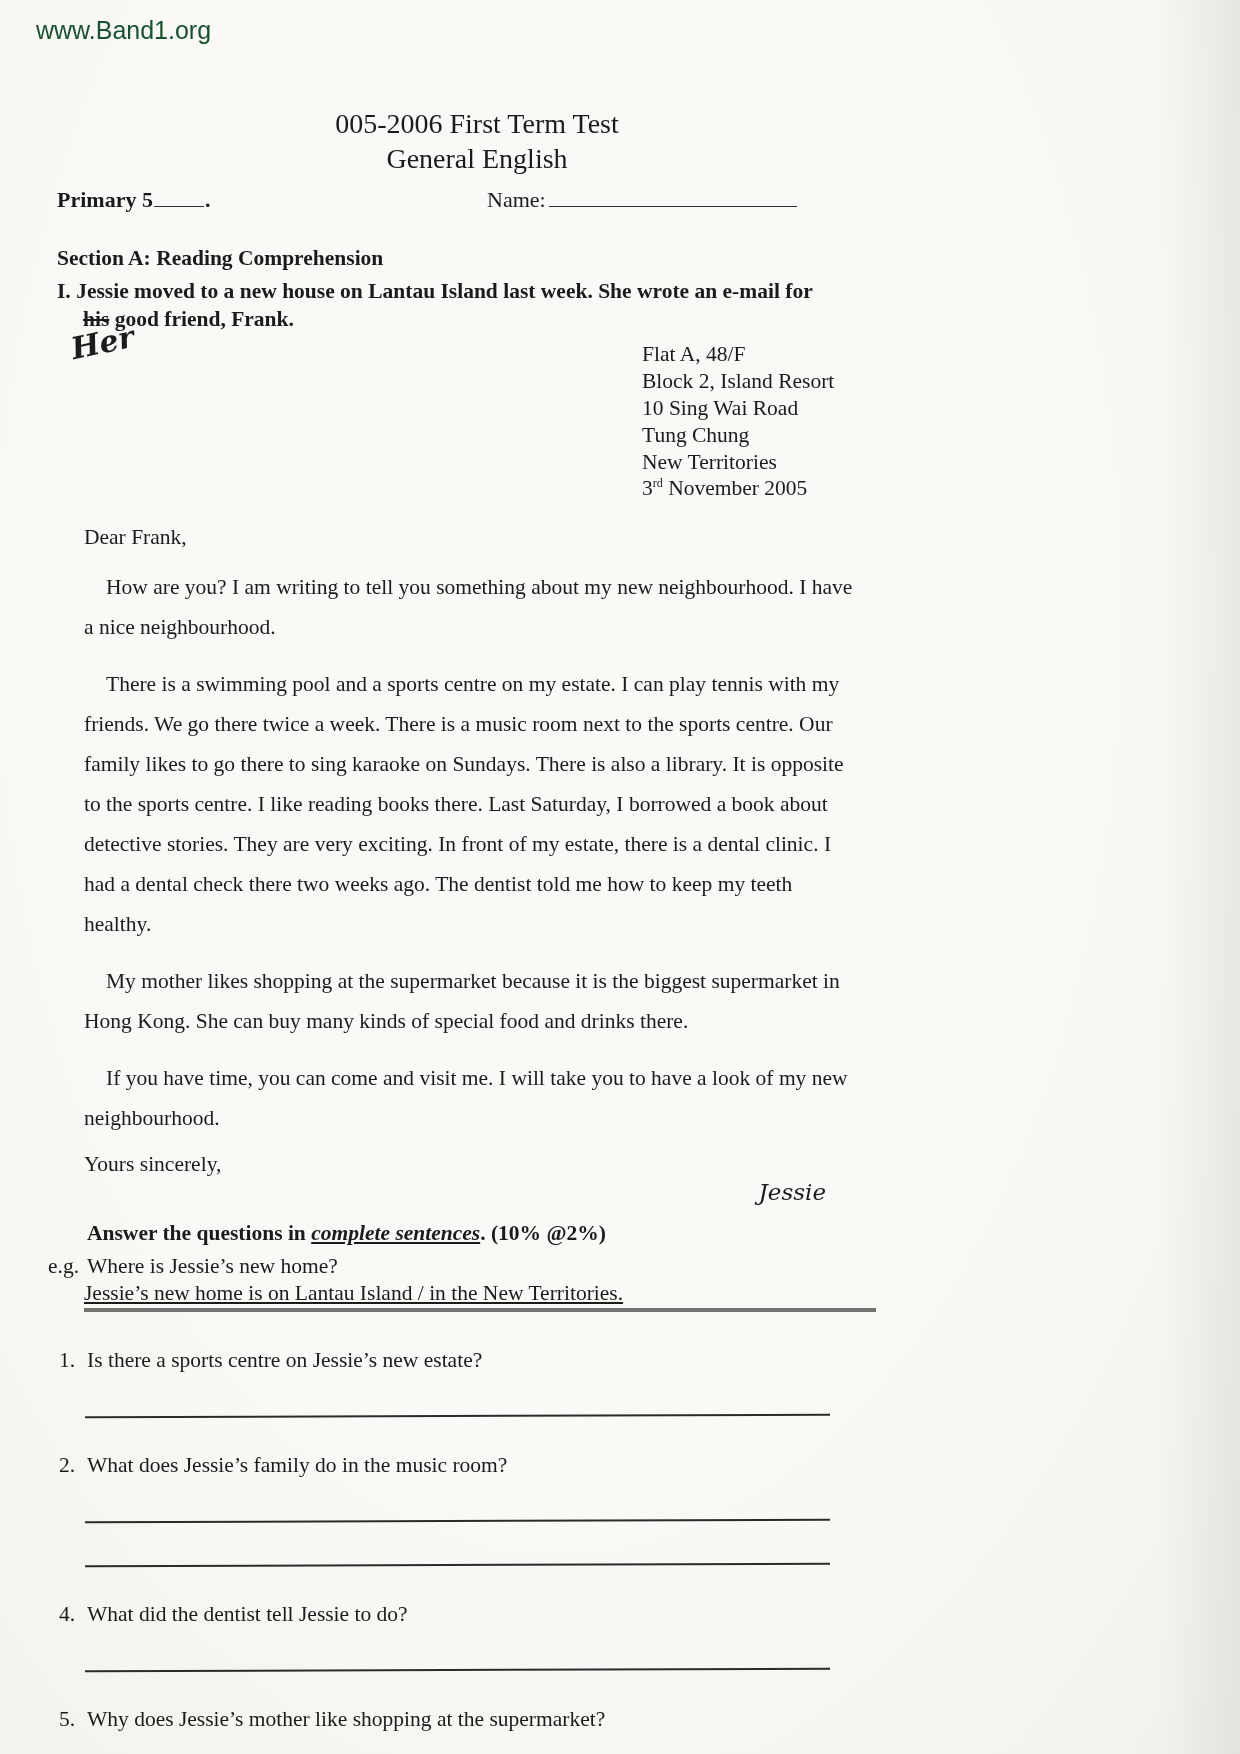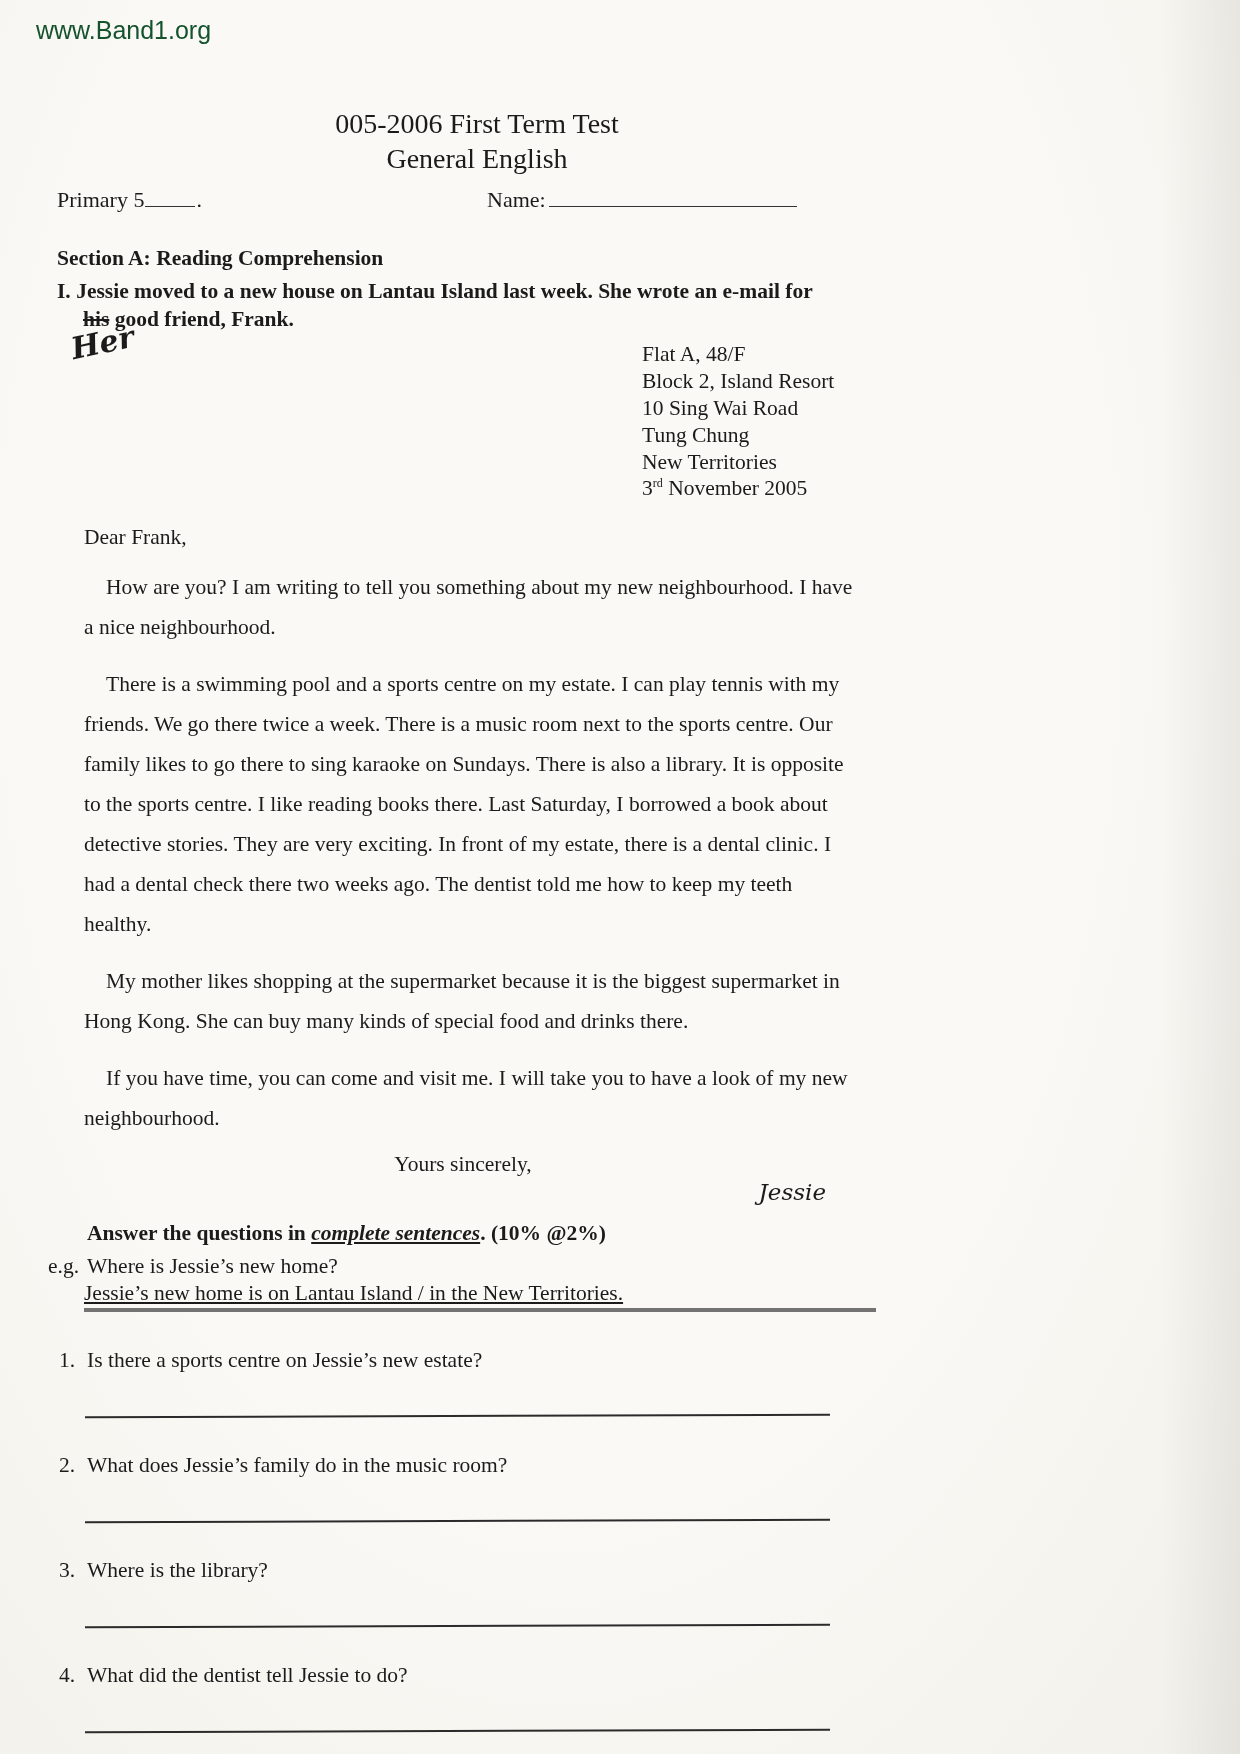--- a/index.html
+++ b/index.html
@@ -22,21 +22,21 @@
     position: absolute; top: 16px; left: 36px;
     font-family: "Liberation Sans", sans-serif;
     font-size: 25px; color: #14532d;
   }
   .doc {
     position: absolute; left: 57px; top: 106px; width: 975px;
     font-size: 21.5px;
   }
   .title-wrap { width: 840px; text-align: center; font-size: 28px; line-height: 35px; }
   .id-row { position: relative; height: 32px; margin-top: 10px; font-size: 22px; }
-  .class-field { position: absolute; left: 0; top: 0; }
+  .class-field { position: absolute; left: 0; top: 0; font-weight: bold; }
   .name-field { position: absolute; left: 430px; top: 0; }
   .blank-short {
     display: inline-block; width: 50px; height: 0.95em;
     border-bottom: 1.6px solid #333; margin: 0 1px;
   }
   .name-line {
     display: inline-block; width: 248px; height: 0.95em;
     border-bottom: 1.6px solid #333; margin-left: 3px;
   }
   .section-heading { margin-top: 28px; font-weight: bold; font-size: 21.5px; }
@@ -51,21 +51,21 @@
     font-family: "DejaVu Serif", serif;
     font-style: italic; font-weight: bold; font-size: 30px;
     transform: rotate(-12deg); text-indent: 0;
   }
   .address { margin-left: 585px; margin-top: 8px; line-height: 27px; font-size: 21.5px; }
   .date { margin-left: 585px; font-size: 21.5px; }
   .date sup { font-size: 12px; }
   .letter-body { margin-left: 27px; width: 770px; margin-top: 24px; }
   .para { margin: 17px 0 0 0; text-indent: 22px; line-height: 40px; }
   .salutation { margin-left: 0; }
-  .closing { text-align: center; padding-right: 12px; margin-top: 14px; }
+  .closing { text-align: left; padding-right: 12px; margin-top: 14px; }
   .signature {
     text-align: right; padding-right: 28px; margin-top: 2px;
     font-family: "DejaVu Serif", serif; font-style: italic; font-size: 23px;
   }
   .exercise-heading { margin-left: 30px; margin-top: 16px; font-weight: bold; }
   .emph { font-style: italic; text-decoration: underline; }
   .eg-row { margin-left: -9px; margin-top: 8px; }
   .eg-label { margin-right: 8px; }
   .eg-answer {
     margin-left: 27px; margin-top: 2px; width: 792px;
@@ -140,23 +140,20 @@
   <div class="question">
     <span class="q-num">1.</span><span>Is there a sports centre on Jessie’s new estate?</span>
   </div>
   <div class="answer-line"></div>
 
   <div class="question">
     <span class="q-num">2.</span><span>What does Jessie’s family do in the music room?</span>
   </div>
   <div class="answer-line"></div>
 
-  <div class="question">
-    <span class="q-num">3.</span><span>Where is the library?</span>
-  </div>
   <div class="answer-line"></div>
 
   <div class="question">
     <span class="q-num">4.</span><span>What did the dentist tell Jessie to do?</span>
   </div>
   <div class="answer-line"></div>
 
   <div class="question">
     <span class="q-num">5.</span><span>Why does Jessie’s mother like shopping at the supermarket?</span>
   </div>

